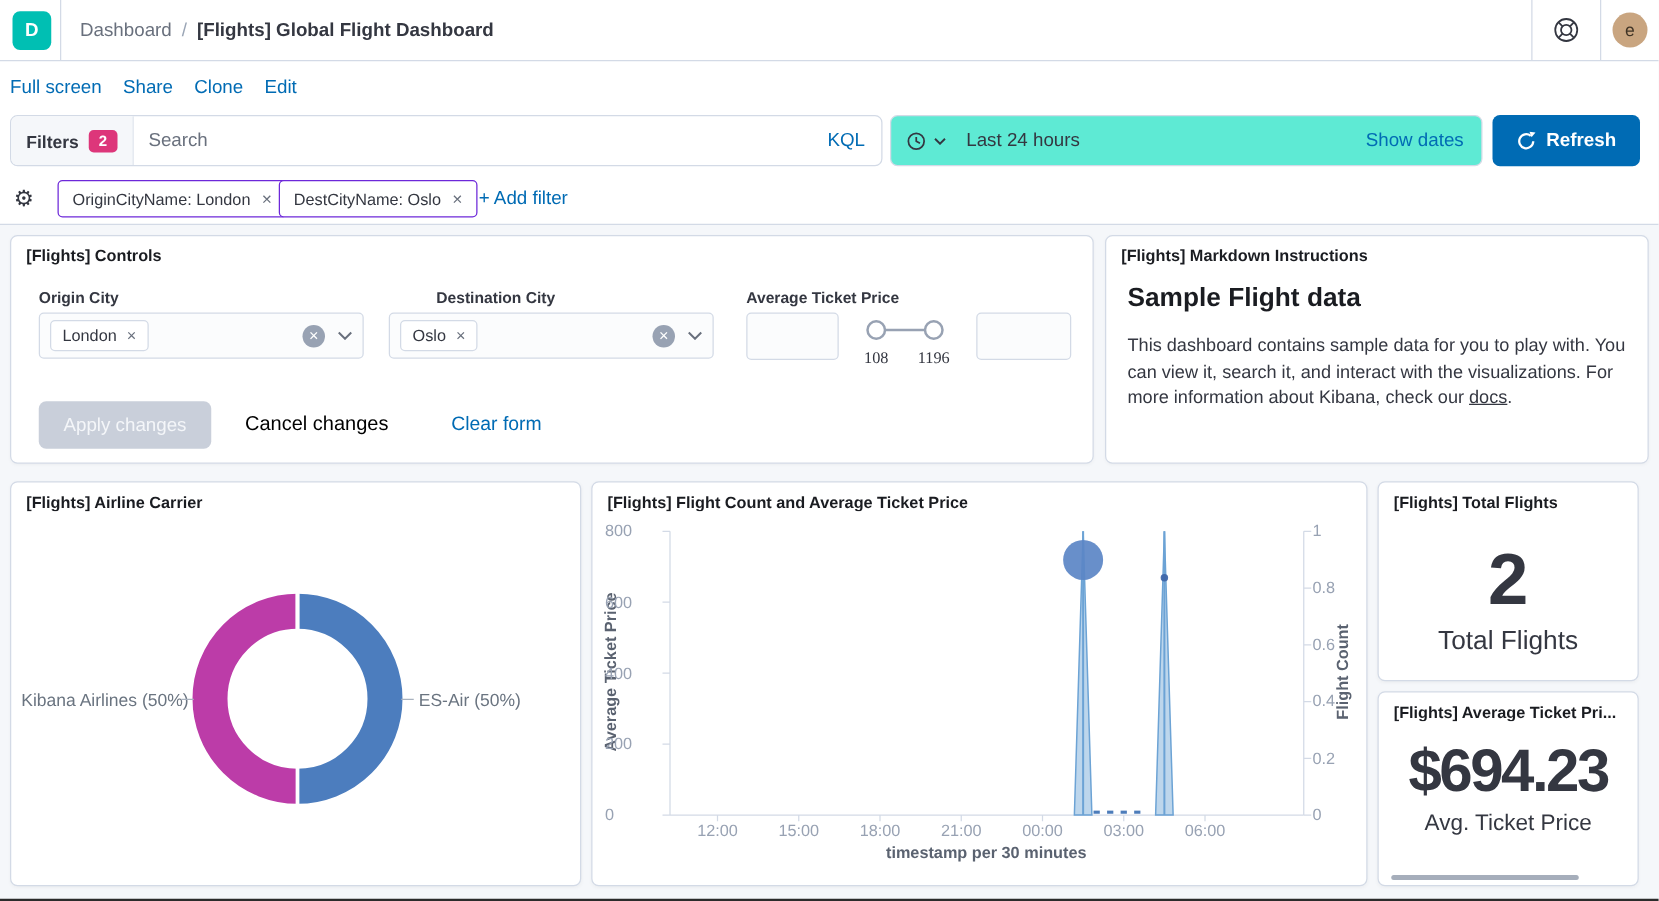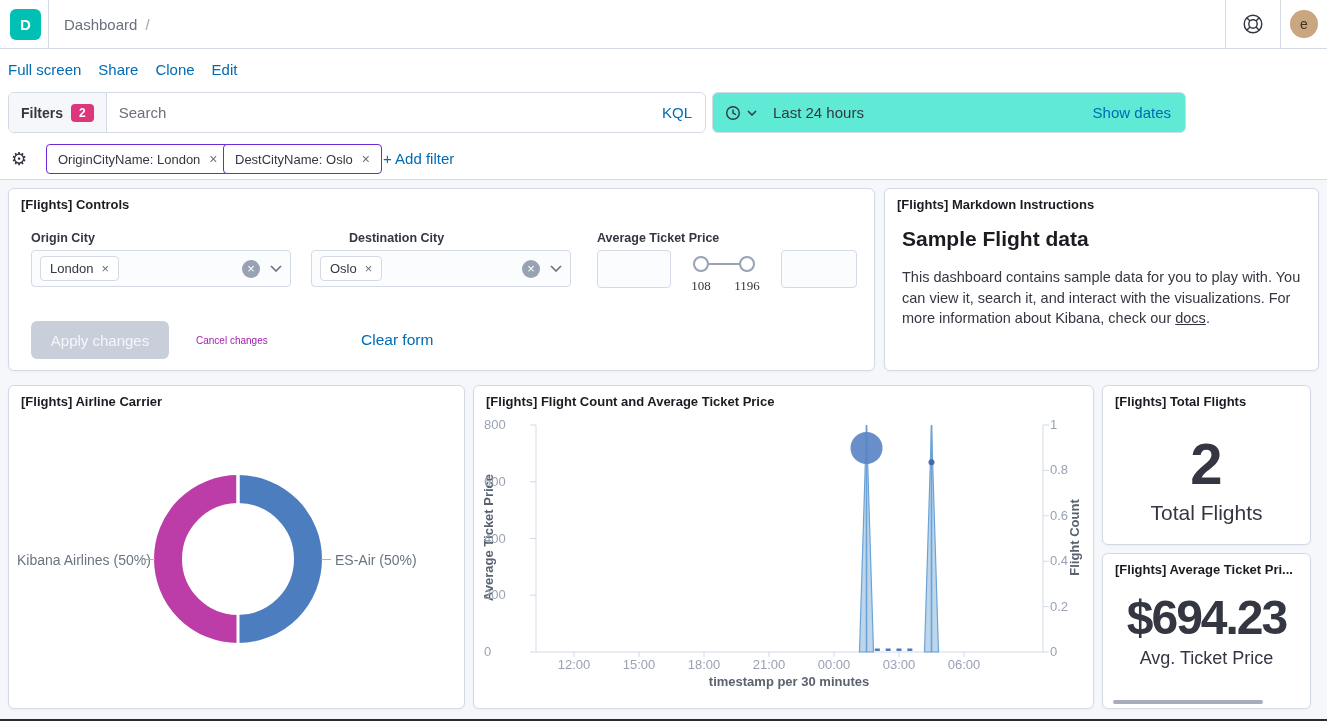--- a/index.html
+++ b/index.html
@@ -92,21 +92,21 @@
                border:1px solid #D3DAE6; border-radius:4px; font-family:"Liberation Sans",sans-serif; }
   .slider-track { position:absolute; height:2px; background:#98A2B3; }
   .slider-handle { position:absolute; width:16px; height:16px; border-radius:50%;
                    background:#fff; border:2px solid #98A2B3; cursor:pointer; }
   .slider-val { position:absolute; font-size:13px; color:#343741; width:44px; text-align:center;font-family:Liberation Serif, serif; }
   .btn-apply { position:absolute; left:22px; top:132px; width:138px; height:38px;
                background:#C9CFDA; color:#F4F6F9; font-size:15px; font-weight:500;
                border:none; border-radius:6px; cursor:not-allowed;
                font-family:"Liberation Sans",sans-serif; }
   .btn-cancel { position:absolute; left:187px; top:132px; height:38px; display:flex;
-                align-items:center; color:#a21caf; font-size:10px; cursor:pointer; }
+                align-items:center; color:#000000; font-size:16px; cursor:pointer; }
   .btn-clear { position:absolute; left:352px; top:132px; height:38px; display:flex;
                align-items:center; color:#006BB4; font-size:15.5px; font-weight:500; cursor:pointer; }
 
   
   .md-h1 { position:absolute; left:17px; top:38px; font-size:21px; font-weight:700; color:#1A1C21; }
   .md-p { position:absolute; left:17px; top:78px; width:407px; font-size:14.5px;
           line-height:20.5px; color:#343741; }
   .md-link { text-decoration:underline; cursor:pointer; color:#343741; }
 
   
@@ -134,20 +134,21 @@
 <body>
 
 <div class="topzone">
 
   <div class="header">
     <div class="logo-btn">D</div>
     <div class="logo-divider"></div>
     <div class="breadcrumbs">
       <span class="crumb-root">Dashboard</span>
       <span class="crumb-sep">/</span>
+      <span class="crumb-current">[Flights] Global Flight Dashboard</span>
     </div>
     <div class="header-right">
       <div class="header-cell help-cell">
         <svg width="22" height="22" viewBox="0 0 20 20">
           <circle cx="10" cy="10" r="8" fill="none" stroke="#343741" stroke-width="1.3"></circle>
           <circle cx="10" cy="10" r="3.8" fill="none" stroke="#343741" stroke-width="1.3"></circle>
           <line x1="12.7" y1="12.7" x2="15.7" y2="15.7" stroke="#343741" stroke-width="1.3"></line>
           <line x1="7.3" y1="12.7" x2="4.3" y2="15.7" stroke="#343741" stroke-width="1.3"></line>
           <line x1="12.7" y1="7.3" x2="15.7" y2="4.3" stroke="#343741" stroke-width="1.3"></line>
           <line x1="7.3" y1="7.3" x2="4.3" y2="4.3" stroke="#343741" stroke-width="1.3"></line>
@@ -182,20 +183,27 @@
         <path d="M8 4.5 V8 L11 9.6" fill="none" stroke="#343741" stroke-width="1.4"></path>
       </svg>
       <svg width="10" height="6" viewBox="0 0 10 6">
         <polyline points="1,1 5,5 9,1" fill="none" stroke="#343741" stroke-width="1.5"></polyline>
       </svg>
     </div>
     <span class="time-text">Last 24 hours</span>
     <span class="show-dates">Show dates</span>
   </div>
 
+  <button class="refresh-btn">
+    <svg width="16" height="16" viewBox="0 0 16 16">
+      <path d="M13.6 8 A 5.6 5.6 0 1 1 11.6 3.7" fill="none" stroke="#fff" stroke-width="1.8"></path>
+      <polygon points="10.6,0.4 15.4,1.0 12.2,4.8" fill="#fff"></polygon>
+    </svg>
+    <span>Refresh</span>
+  </button>
 
   <span class="gear">⚙</span>
   <div class="pill" style="left:46px;">
     <span>OriginCityName: London</span>
     <span class="x">×</span>
   </div>
   <div class="pill" style="left:223px;">
     <span>DestCityName: Oslo</span>
     <span class="x">×</span>
   </div>

